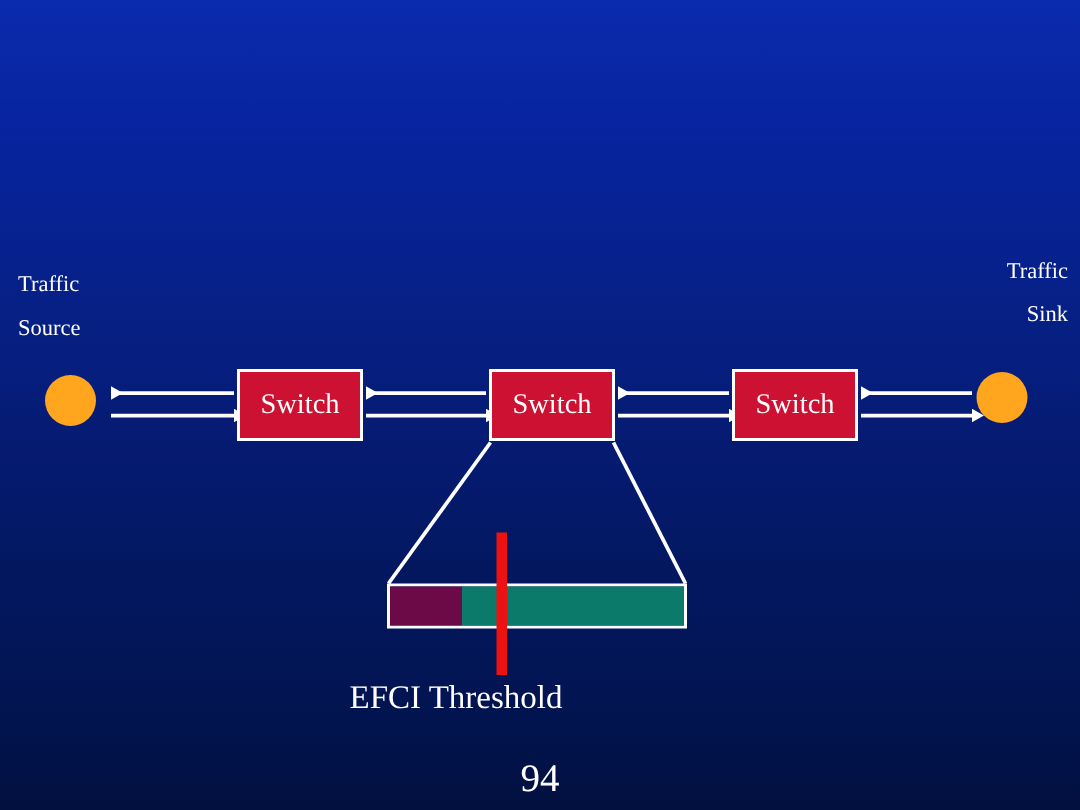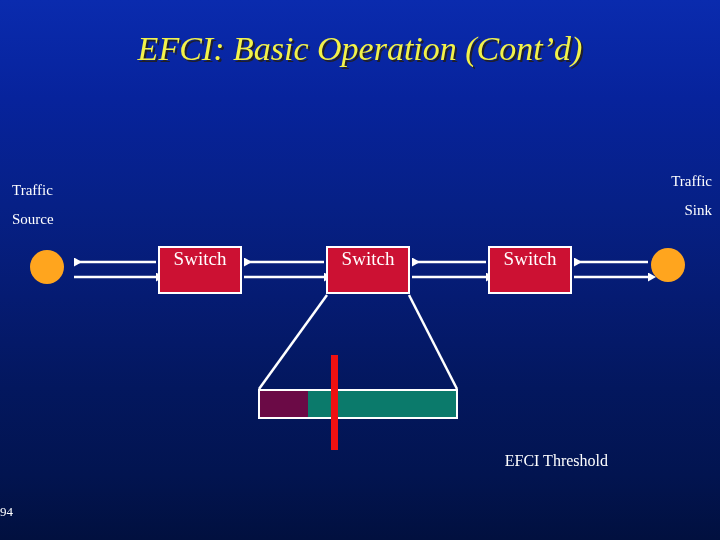--- a/index.html
+++ b/index.html
@@ -72,20 +72,21 @@
   .switch {
     position: absolute;
     width: 84px;
     height: 48px;
     background: #cc1133;
     border: 2px solid #ffffff;
     box-sizing: border-box;
     color: #ffffff;
     font-size: 19px;
     display: flex;
+    align-items: center;
     justify-content: center;
   }
   #switch-1 { left: 158px; top: 246px; }
   #switch-2 { left: 326px; top: 246px; }
   #switch-3 { left: 488px; top: 246px; }
 
   
   .link-svg {
     position: absolute;
     left: 0;
@@ -125,39 +126,39 @@
     width: 7px;
     height: 95px;
     background: #ee1111;
   }
 
   #caption-threshold {
     position: absolute;
     left: 0;
     top: 452px;
     width: 608px;
-    text-align: right;
-    color: #ffffff;
-    font-size: 16px;
+    text-align: center;
+    color: #ffffff;
+    font-size: 22px;
   }
   #slide-number {
     position: absolute;
     left: 0;
     top: 504px;
     width: 720px;
-    color: #ffffff;
-    font-size: 13px;
+    text-align: center;
+    color: #ffffff;
+    font-size: 26px;
   }
 </style>
 </head>
 <body>
 
 <div id="slide">
 
-  <div id="title">EFCI: Basic Operation (Cont’d)</div>
 
   <div class="label" id="label-source">Traffic
 Source</div>
 
   <div class="label" id="label-sink">Traffic
 Sink</div>
 
   <div class="endpoint" id="src-node"></div>
   <div class="endpoint" id="sink-node"></div>
 

